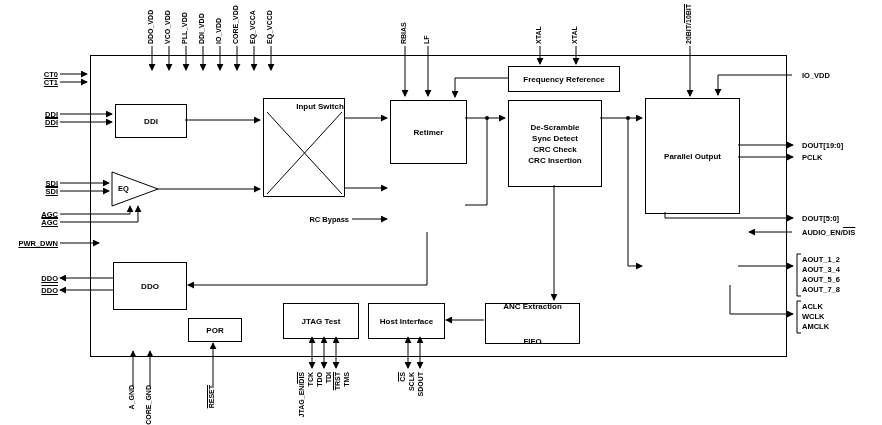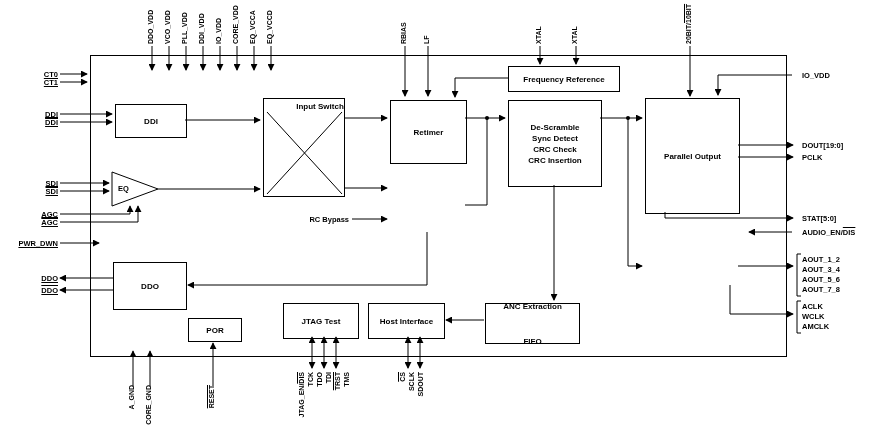--- a/index.html
+++ b/index.html
@@ -173,21 +173,21 @@
   <div class="hlab lpin" style="top:187px;"><span class="ov">SDI</span></div>
   <div class="hlab lpin" style="top:210px;">AGC</div>
   <div class="hlab lpin" style="top:218px;"><span class="ov">AGC</span></div>
   <div class="hlab lpin" style="top:239px;">PWR_DWN</div>
   <div class="hlab lpin" style="top:274px;">DDO</div>
   <div class="hlab lpin" style="top:286px;"><span class="ov">DDO</span></div>
 
   <div class="hlab rpin" style="top:71px;">IO_VDD</div>
   <div class="hlab rpin" style="top:141px;">DOUT[19:0]</div>
   <div class="hlab rpin" style="top:153px;">PCLK</div>
-  <div class="hlab rpin" style="top:214px;">STAT[5:0]</div>
+  <div class="hlab rpin" style="top:214px;">DOUT[5:0]</div>
   <div class="hlab rpin" style="top:228px;"><span>AUDIO_EN/</span><span class="ov">DIS</span></div>
   <div class="hlab rpin" style="top:255px;">AOUT_1_2</div>
   <div class="hlab rpin" style="top:265px;">AOUT_3_4</div>
   <div class="hlab rpin" style="top:275px;">AOUT_5_6</div>
   <div class="hlab rpin" style="top:285px;">AOUT_7_8</div>
   <div class="hlab rpin" style="top:302px;">ACLK</div>
   <div class="hlab rpin" style="top:312px;">WCLK</div>
   <div class="hlab rpin" style="top:322px;">AMCLK</div>
 
   <div class="vlab vbot" style="left:98px;top:415px;">A_GND</div>

